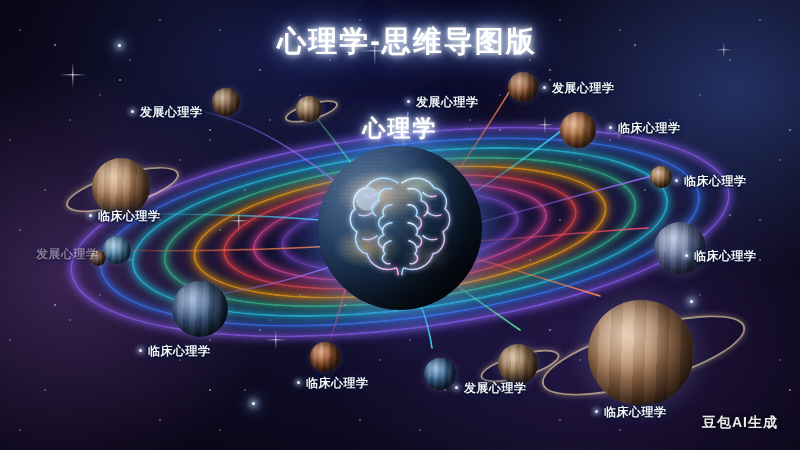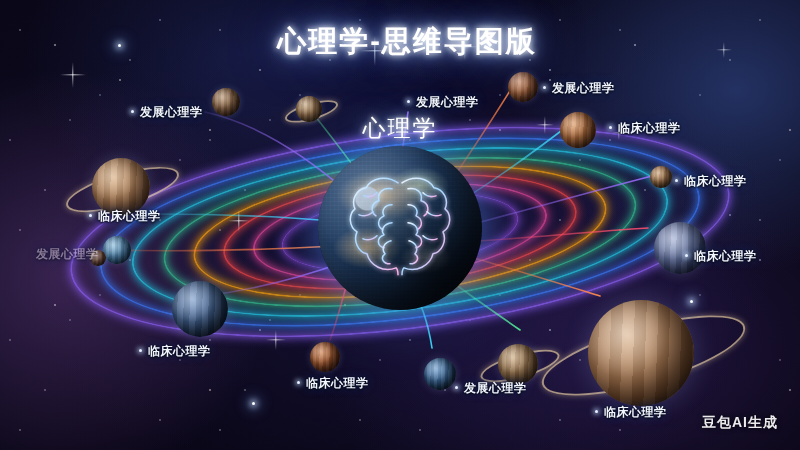--- a/index.html
+++ b/index.html
@@ -114,21 +114,21 @@
     font-size:29px;font-weight:700;letter-spacing:2px;
     color:#ffffff;
     text-shadow:
       0 0 6px #ffffff,
       0 0 14px rgba(180,210,255,.95),
       0 0 30px rgba(110,160,255,.85),
       0 0 52px rgba(80,110,230,.65);
   }
   .center-label{
     position:absolute;left:0;right:0;top:113px;text-align:center;
-    font-size:23px;font-weight:400;letter-spacing:2px;color:#fff;
+    font-size:23px;font-weight:700;letter-spacing:2px;color:#fff;
     text-shadow:0 0 5px #fff,0 0 13px rgba(170,205,255,.95),0 0 28px rgba(90,140,255,.8);
   }
   .watermark{
     position:absolute;right:22px;bottom:18px;
     color:rgba(255,255,255,.92);
     font-size:14px;font-weight:700;letter-spacing:1px;
     text-shadow:0 0 5px rgba(0,0,0,.8);
   }
   .dot{position:absolute;width:3px;height:3px;border-radius:50%;background:#e9f1ff;
     box-shadow:0 0 5px 1.5px rgba(190,220,255,.8);}

